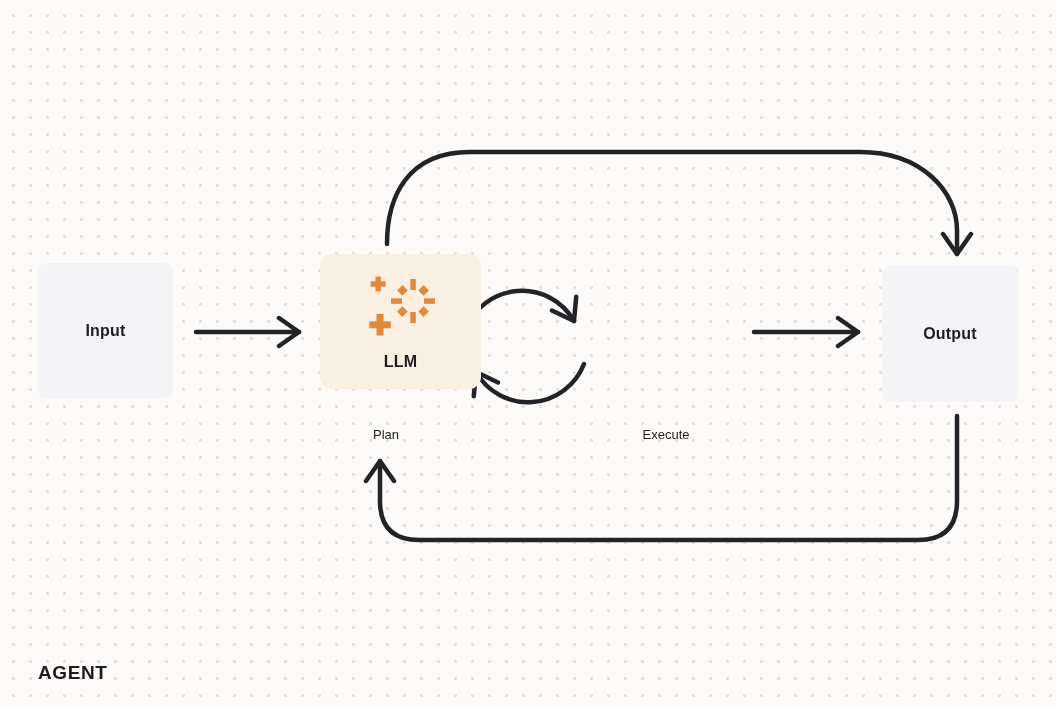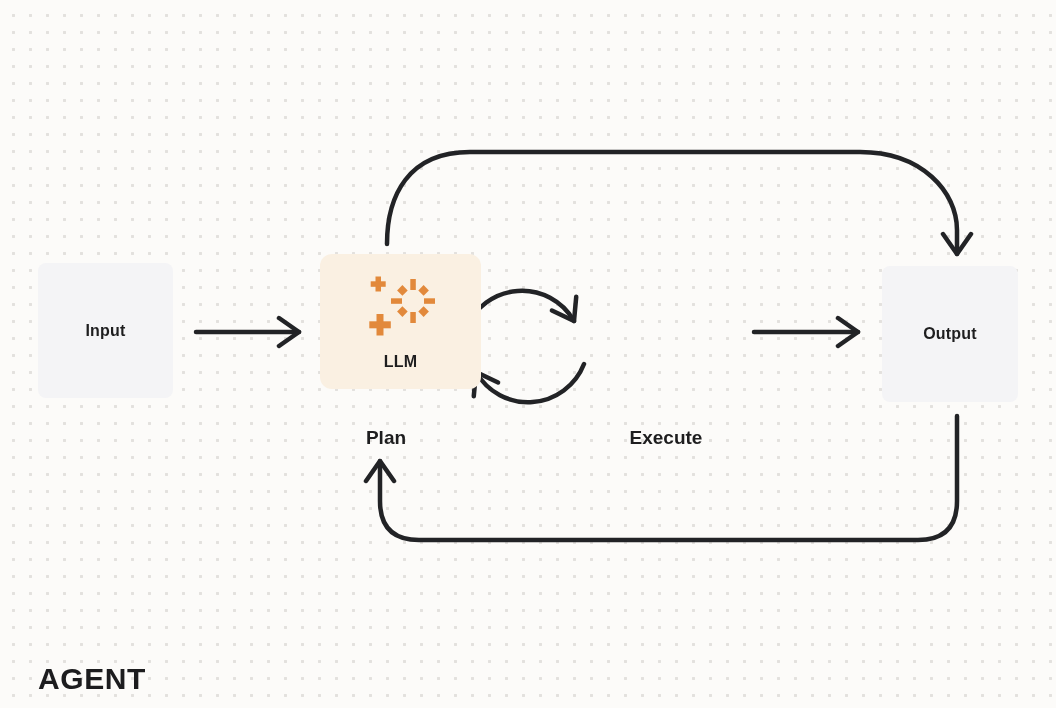--- a/index.html
+++ b/index.html
@@ -34,30 +34,30 @@
   .node-cream { background: #FAF0E2; border-radius: 12px; }
   .node-label {
     font-size: 16px;
     font-weight: bold;
     color: #1E1E1F;
     letter-spacing: 0.2px;
   }
   .node-icon { margin-bottom: 13px; }
   .annotation {
     position: absolute;
-    font-size: 19px;
-    font-weight: bold;
+    font-size: 13px;
+    font-weight: normal;
     color: #1E1E1F;
     text-align: center;
   }
   .agent-title {
     position: absolute;
     left: 38px;
     top: 662px;
-    font-size: 30px;
+    font-size: 19px;
     font-weight: bold;
     color: #1C1C1E;
     letter-spacing: 0.6px;
   }
 </style>
 </head>
 <body>
 
 <div class="canvas">
 

